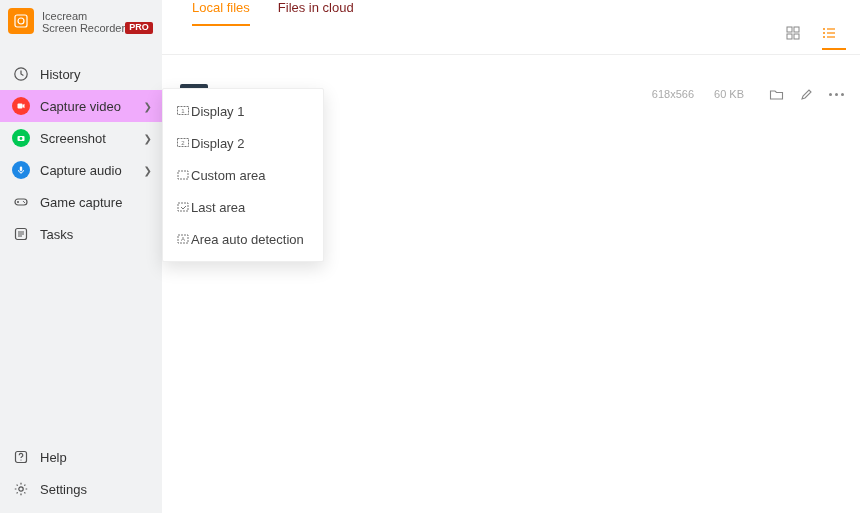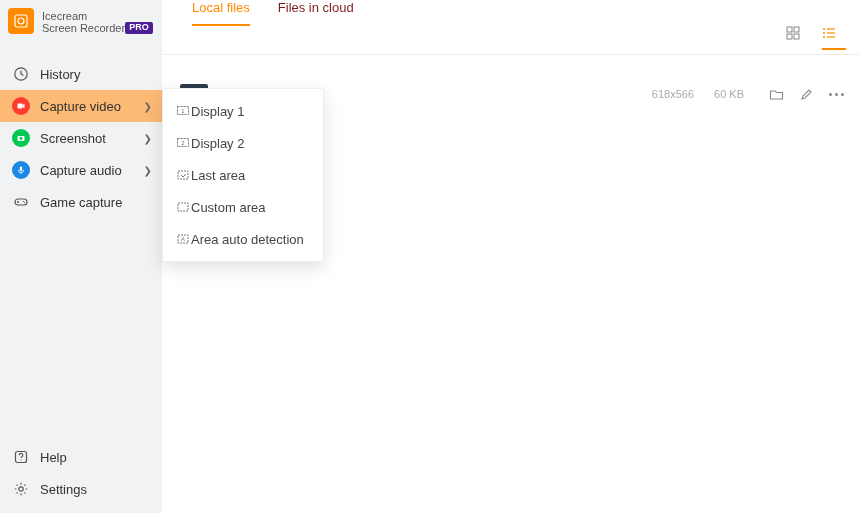--- a/index.html
+++ b/index.html
@@ -4,24 +4,24 @@
 <style>
   * { box-sizing: border-box; margin: 0; padding: 0; font-family: "Segoe UI", Arial, sans-serif; }
   body { width: 860px; height: 513px; background: #fff; overflow: hidden; position: relative; }
   .window-controls { position: absolute; top: 0; right: 0; height: 32px; display: flex; align-items: center; }
   .window-controls div { width: 46px; height: 32px; display: flex; align-items: center; justify-content: center; color: #333; }
   .sidebar { position: absolute; left: 0; top: 0; width: 162px; height: 513px; background: #f1f2f3; display: flex; flex-direction: column; }
   .brand { display: flex; align-items: flex-end; gap: 8px; padding: 6px 8px; height: 40px; }
   .brand-logo { width: 26px; height: 26px; background: #ff8a00; border-radius: 4px; display: flex; align-items: center; justify-content: center; }
   .brand-text { font-size: 11px; color: #555; line-height: 1.1; }
   .brand-text .line2 { display: flex; align-items: center; }
-  .pro-badge { background: #4c1d95; color: #fff; font-size: 9px; font-weight: bold; padding: 1px 4px; border-radius: 2px; }
+  .pro-badge { background: #b91c1c; color: #fff; font-size: 9px; font-weight: bold; padding: 1px 4px; border-radius: 2px; }
   .nav { margin-top: 18px; flex: 1; }
   .nav-item { display: flex; align-items: center; height: 32px; padding: 0 12px; font-size: 13px; color: #333; gap: 10px; position: relative; }
-  .nav-item.active { background: #fdba74; }
+  .nav-item.active { background: #f0abfc; }
   .nav-item .chev { position: absolute; right: 10px; font-size: 10px; color: #666; }
   .nav-icon { width: 18px; height: 18px; display: flex; align-items: center; justify-content: center; flex-shrink: 0; }
   .circle { width: 18px; height: 18px; border-radius: 50%; display: flex; align-items: center; justify-content: center; }
   .sidebar-bottom { margin-top: auto; padding-bottom: 8px; }
   .main { position: absolute; left: 162px; top: 0; right: 0; bottom: 0; background: #fff; }
   .tabs { display: flex; gap: 28px; padding-left: 30px; height: 55px; align-items: flex-start; border-bottom: 1px solid #eee; }
   .tab { font-size: 13px; color: #7f1d1d; padding-bottom: 10px; position: relative; }
   .tab.active { color: #ff8a00; }
   .tab.active::after { content:""; position:absolute; left:0; right:0; bottom:-1px; height:2px; background:#ff8a00; }
   .view-toggle { position: absolute; top: 22px; right: 20px; display: flex; gap: 14px; align-items: center; }
@@ -128,20 +128,29 @@
       <span class="nav-icon">
         <svg width="16" height="16" viewBox="0 0 16 16">
             <rect x="2" y="5" width="12" height="6" rx="3" stroke="#555" fill="none" stroke-width="1.2"></rect>
             <path d="M5 7v2M4 8h2" stroke="#555" stroke-width="1"></path>
             <circle cx="10.5" cy="7.5" r="0.6" fill="#555"></circle>
             <circle cx="11.5" cy="8.5" r="0.6" fill="#555"></circle>
           </svg>
       </span>
       <span>Game capture</span>
     </div>
+    <div class="nav-item">
+      <span class="nav-icon">
+        <svg width="16" height="16" viewBox="0 0 16 16">
+            <rect x="2.5" y="2.5" width="11" height="11" rx="2" stroke="#555" fill="none" stroke-width="1.2"></rect>
+            <path d="M5 6h6M5 8h6M5 10h4" stroke="#555" stroke-width="1"></path>
+          </svg>
+      </span>
+      <span>Tasks</span>
+    </div>
   </div>
 
   <div class="sidebar-bottom">
     <div class="nav-item">
       <span class="nav-icon">
         <svg width="16" height="16" viewBox="0 0 16 16">
             <rect x="2.5" y="2.5" width="11" height="11" rx="2" stroke="#555" fill="none" stroke-width="1.2"></rect>
             <path d="M6.2 6.2a1.8 1.8 0 1 1 2.6 1.6c-.6.3-.8.7-.8 1.3" stroke="#555" fill="none" stroke-width="1.2"></path>
             <circle cx="8" cy="11" r="0.6" fill="#555"></circle>
           </svg>
@@ -229,36 +238,36 @@
       <svg width="14" height="14" viewBox="0 0 14 14">
           <rect x="1.5" y="2.5" width="11" height="8" stroke="#777" fill="none" stroke-dasharray="2 1"></rect>
           <text x="7" y="8.5" font-size="6" text-anchor="middle" fill="#777">2</text>
         </svg>
     </span>
     <span>Display 2</span>
   </div>
   <div class="dd-item">
     <span class="dd-icon">
       <svg width="14" height="14" viewBox="0 0 14 14">
+          <rect x="2" y="3" width="10" height="8" stroke="#777" fill="none" stroke-width="1" stroke-dasharray="2 1"></rect>
+        </svg>
+    </span>
+    <span>Custom area</span>
+  </div>
+  <div class="dd-item">
+    <span class="dd-icon">
+      <svg width="14" height="14" viewBox="0 0 14 14">
           <rect x="2" y="3" width="10" height="8" stroke="#777" fill="none" stroke-dasharray="2 1"></rect>
           <path d="M5 7l2 2 3-3" stroke="#777" fill="none"></path>
         </svg>
     </span>
     <span>Last area</span>
   </div>
   <div class="dd-item">
     <span class="dd-icon">
       <svg width="14" height="14" viewBox="0 0 14 14">
-          <rect x="2" y="3" width="10" height="8" stroke="#777" fill="none" stroke-width="1" stroke-dasharray="2 1"></rect>
-        </svg>
-    </span>
-    <span>Custom area</span>
-  </div>
-  <div class="dd-item">
-    <span class="dd-icon">
-      <svg width="14" height="14" viewBox="0 0 14 14">
           <rect x="2" y="3" width="10" height="8" stroke="#777" fill="none" stroke-dasharray="2 1"></rect>
           <text x="7" y="9" font-size="6" text-anchor="middle" fill="#777">A</text>
         </svg>
     </span>
     <span>Area auto detection</span>
   </div>
 </div>
 
 </body></html>

